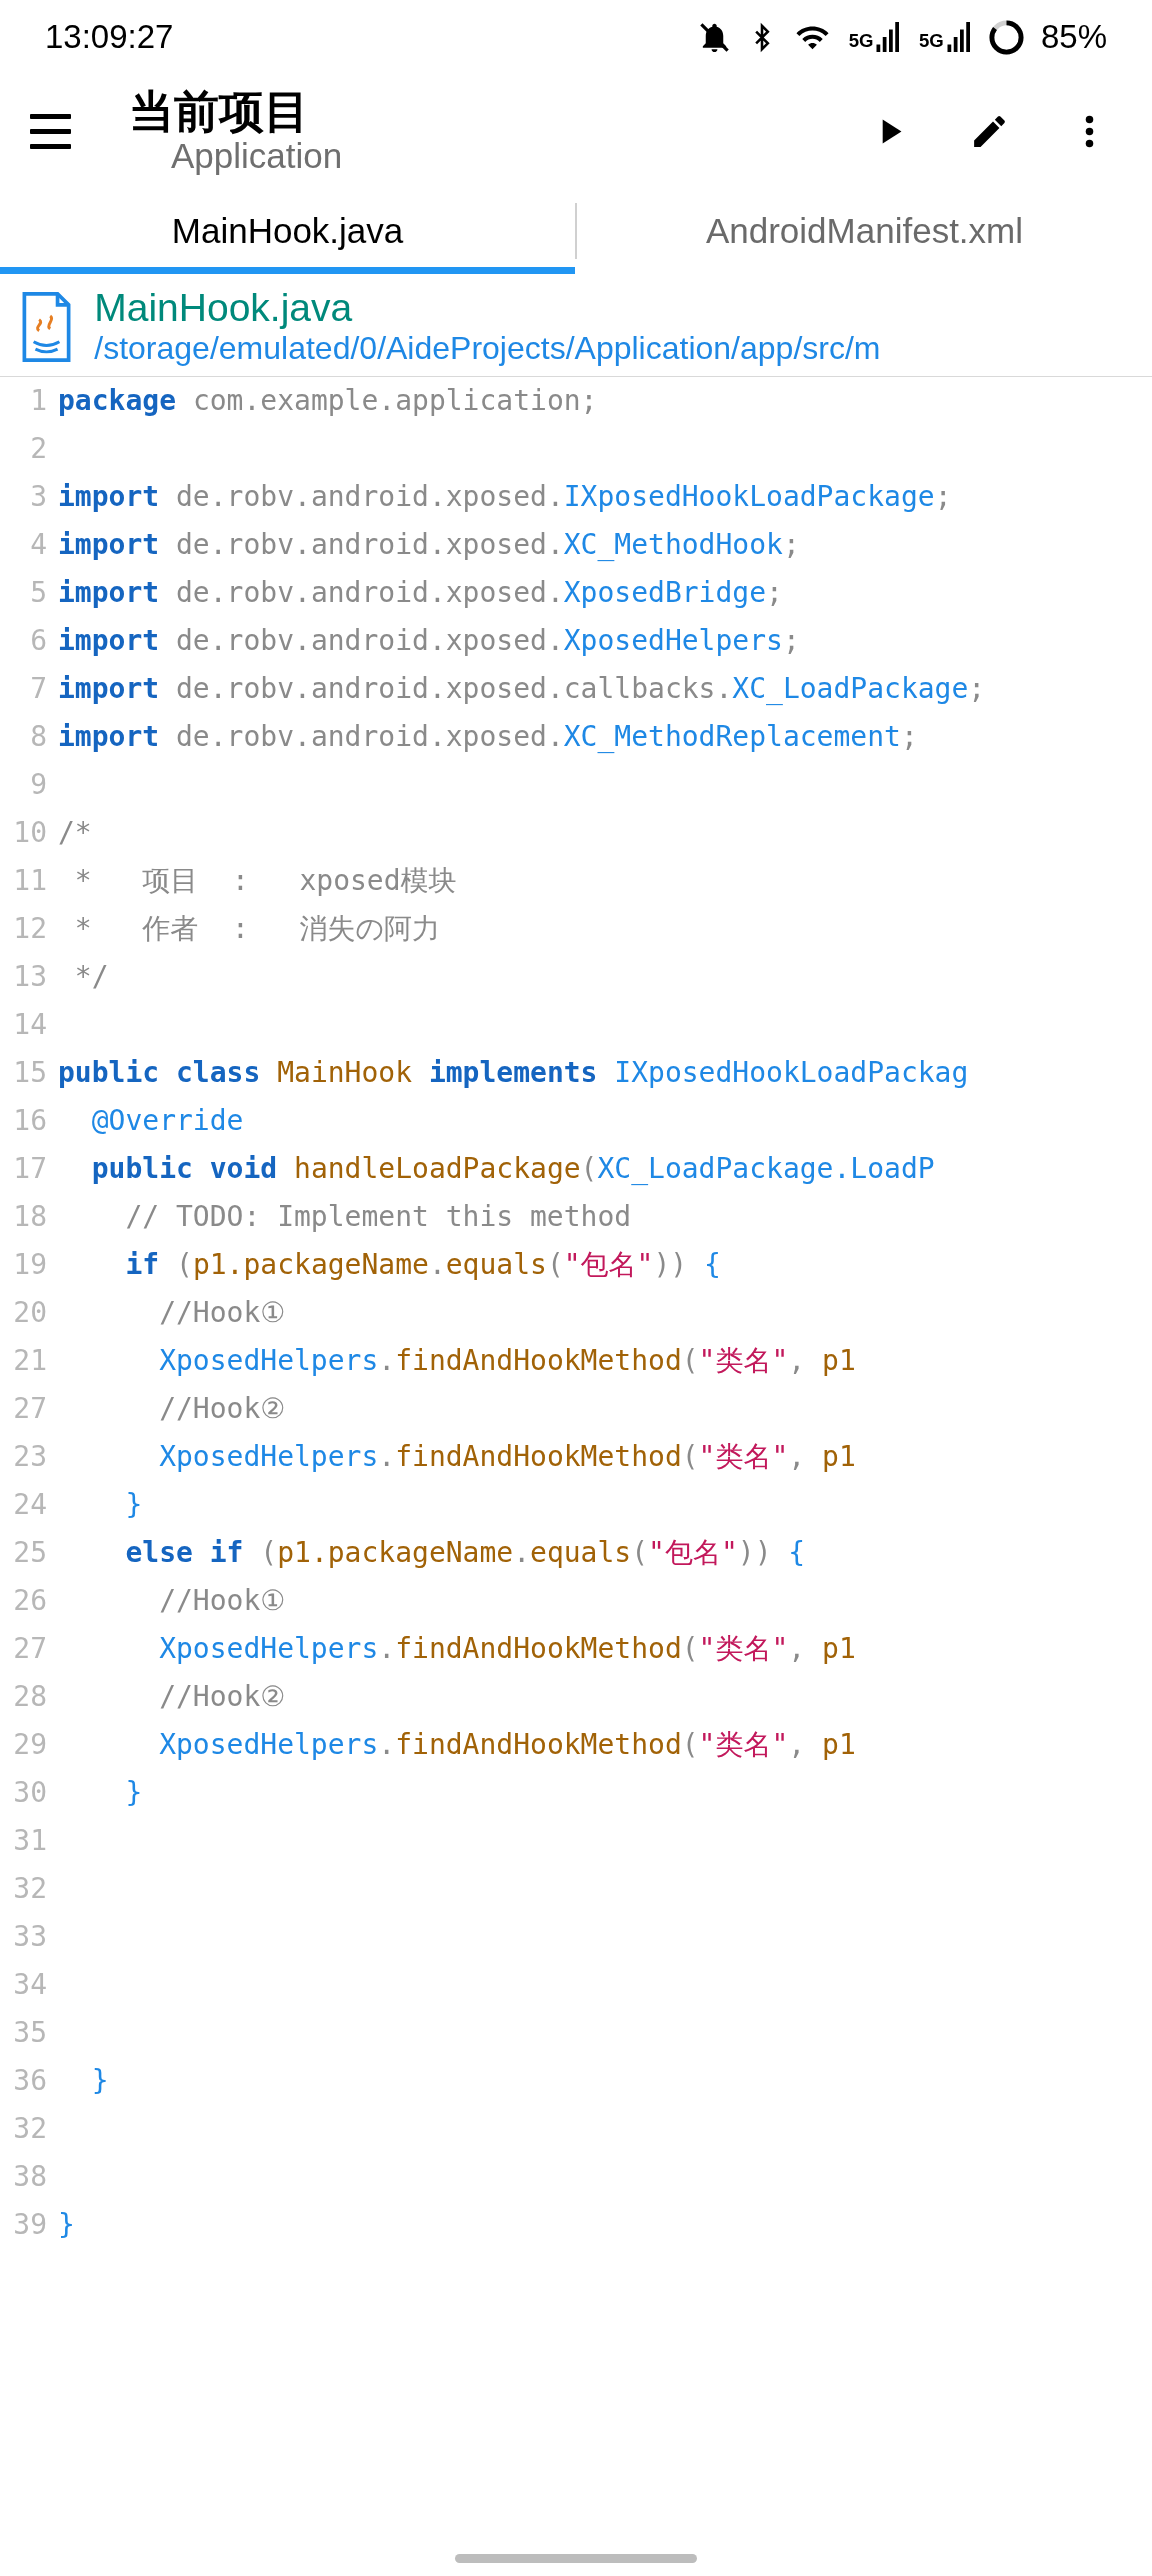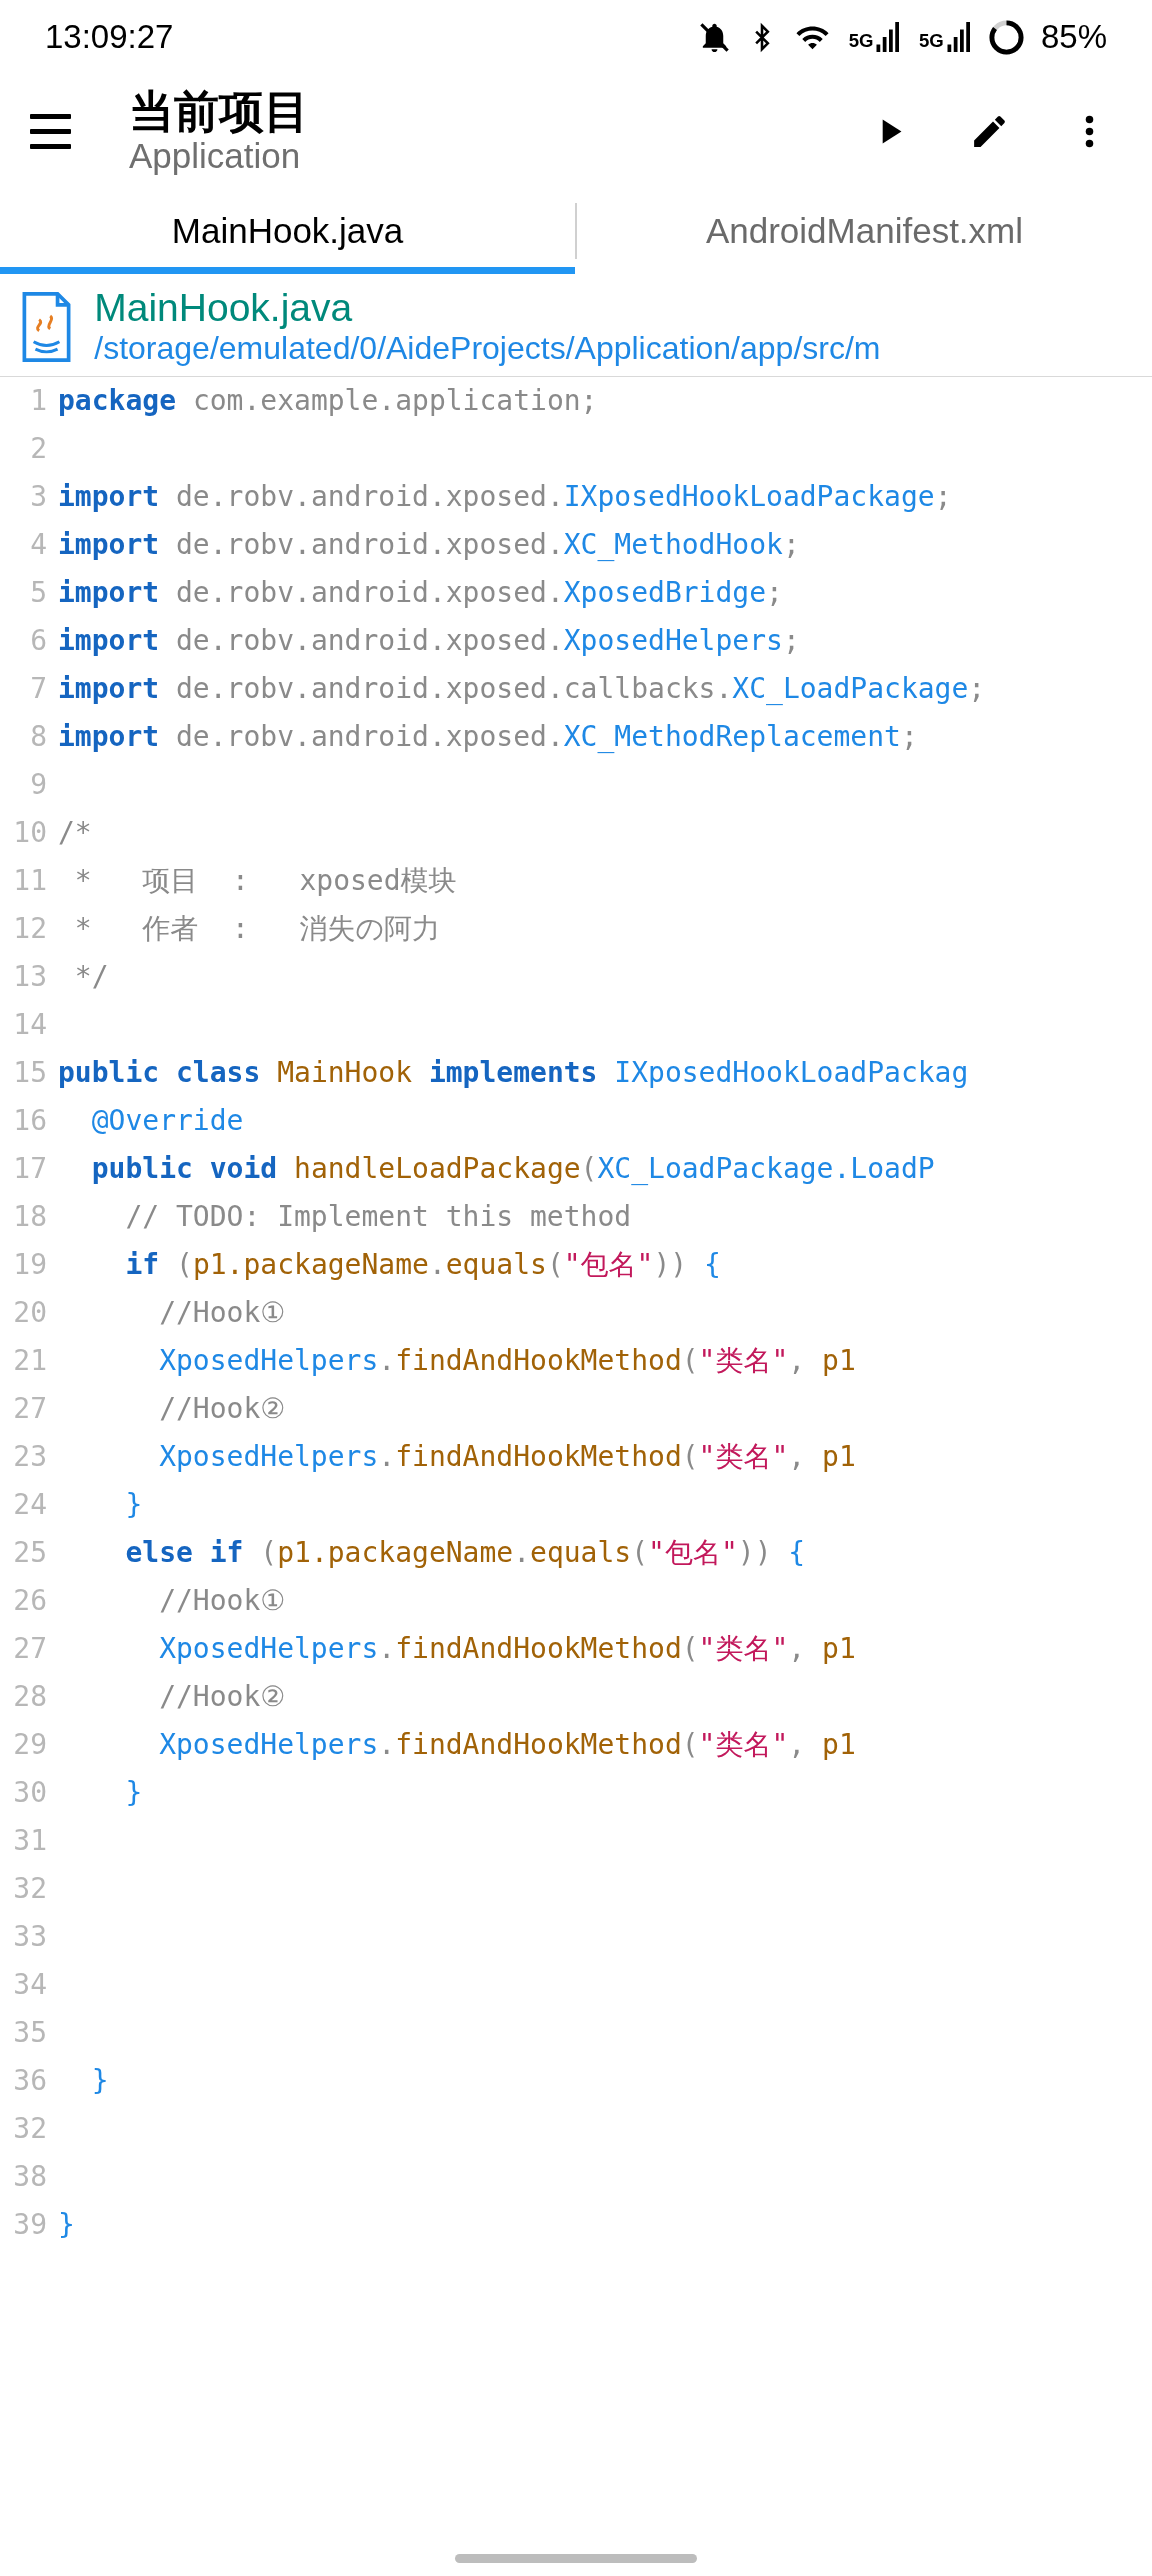--- a/index.html
+++ b/index.html
@@ -38,21 +38,21 @@
     display: flex; flex-direction: column; justify-content: center; gap: 9.3px;
     margin-right: 43px;
     cursor: pointer;
   }
   .hamburger span {
     display: block; height: 5.6px; background: #000; border-radius: 0.9px;
     width: 41px;
   }
   .app-title-group { flex: 1; }
   .app-title { font-size: 45px; font-weight: 700; color: #000; line-height: 1.1; }
-  .app-subtitle { font-size: 35px; font-weight: 400; color: #6f6f6f; line-height: 1.15; }
+  .app-subtitle { font-size: 35px; font-weight: 400; color: #6f6f6f; line-height: 1.15; margin-left: 42px; }
   .action-icons { display: flex; align-items: center; gap: 50px; padding-right: 7.4px; }
   .action-icons .icon-btn { width: 50px; height: 50px; cursor: pointer; display: flex; align-items:center; justify-content:center; }
 
   
   .tabs {
     height: 85px;
     display: flex;
     border-bottom: 0.9px solid transparent;
   }
   .tab {

